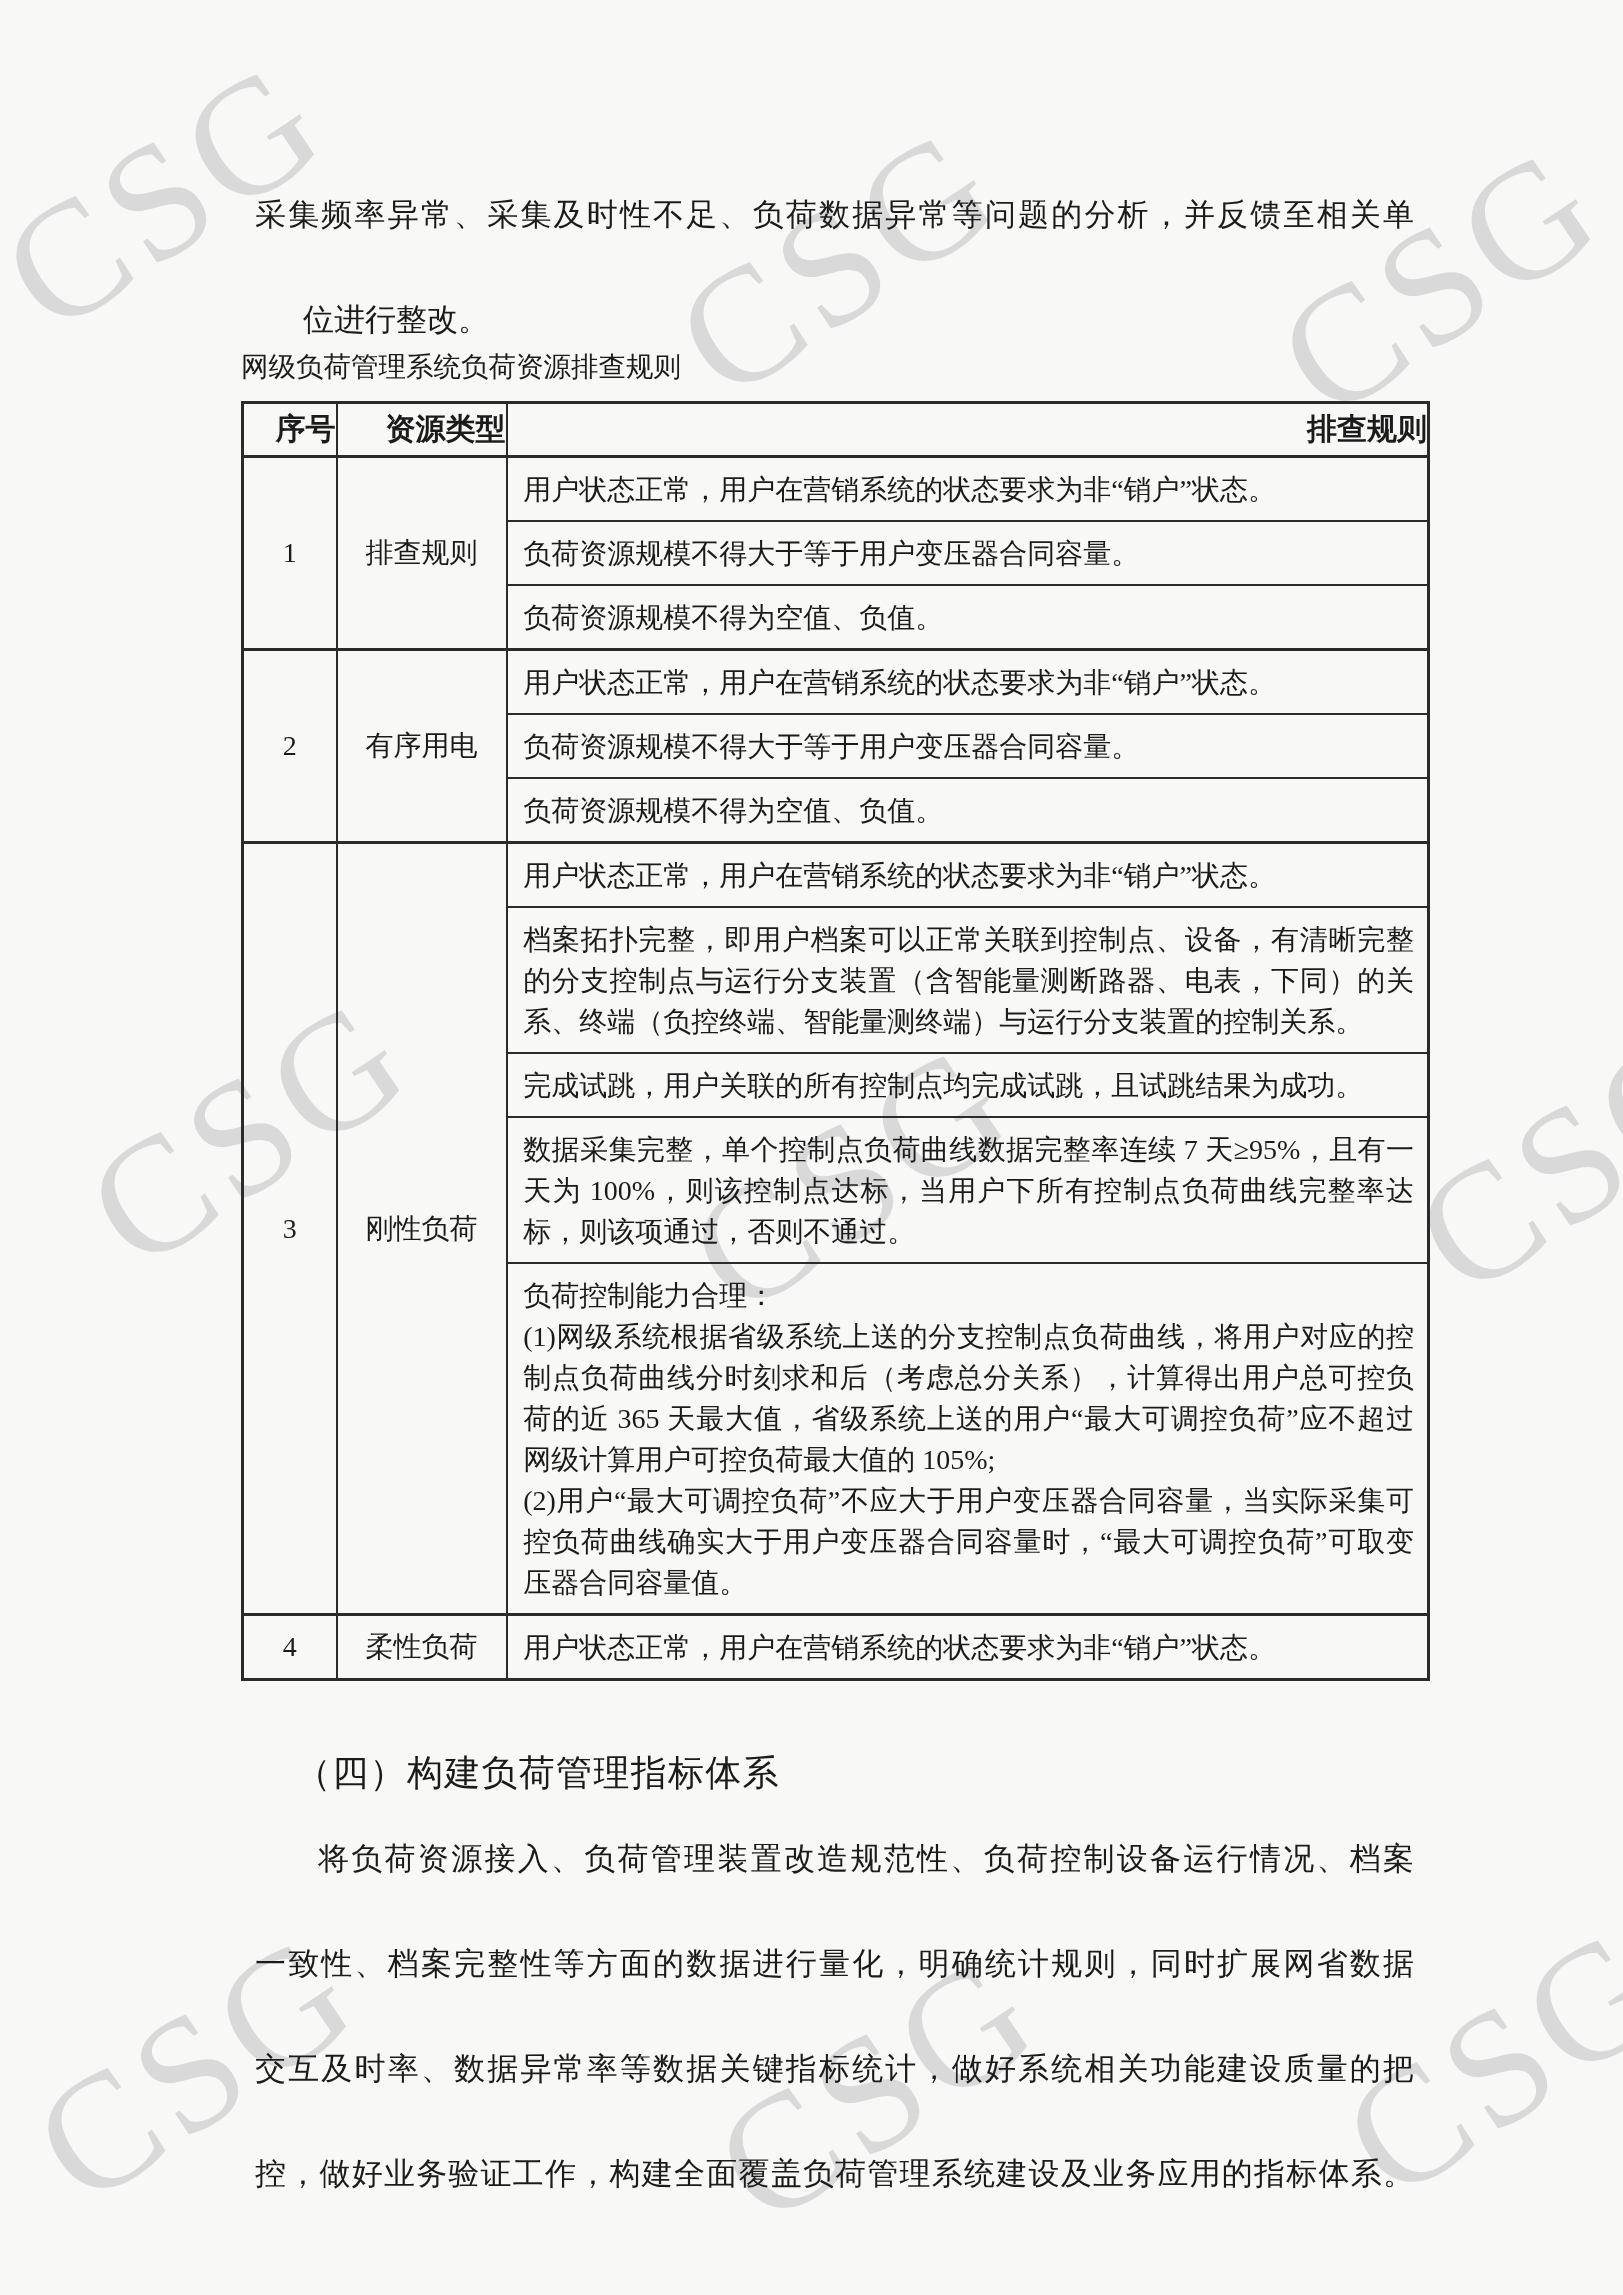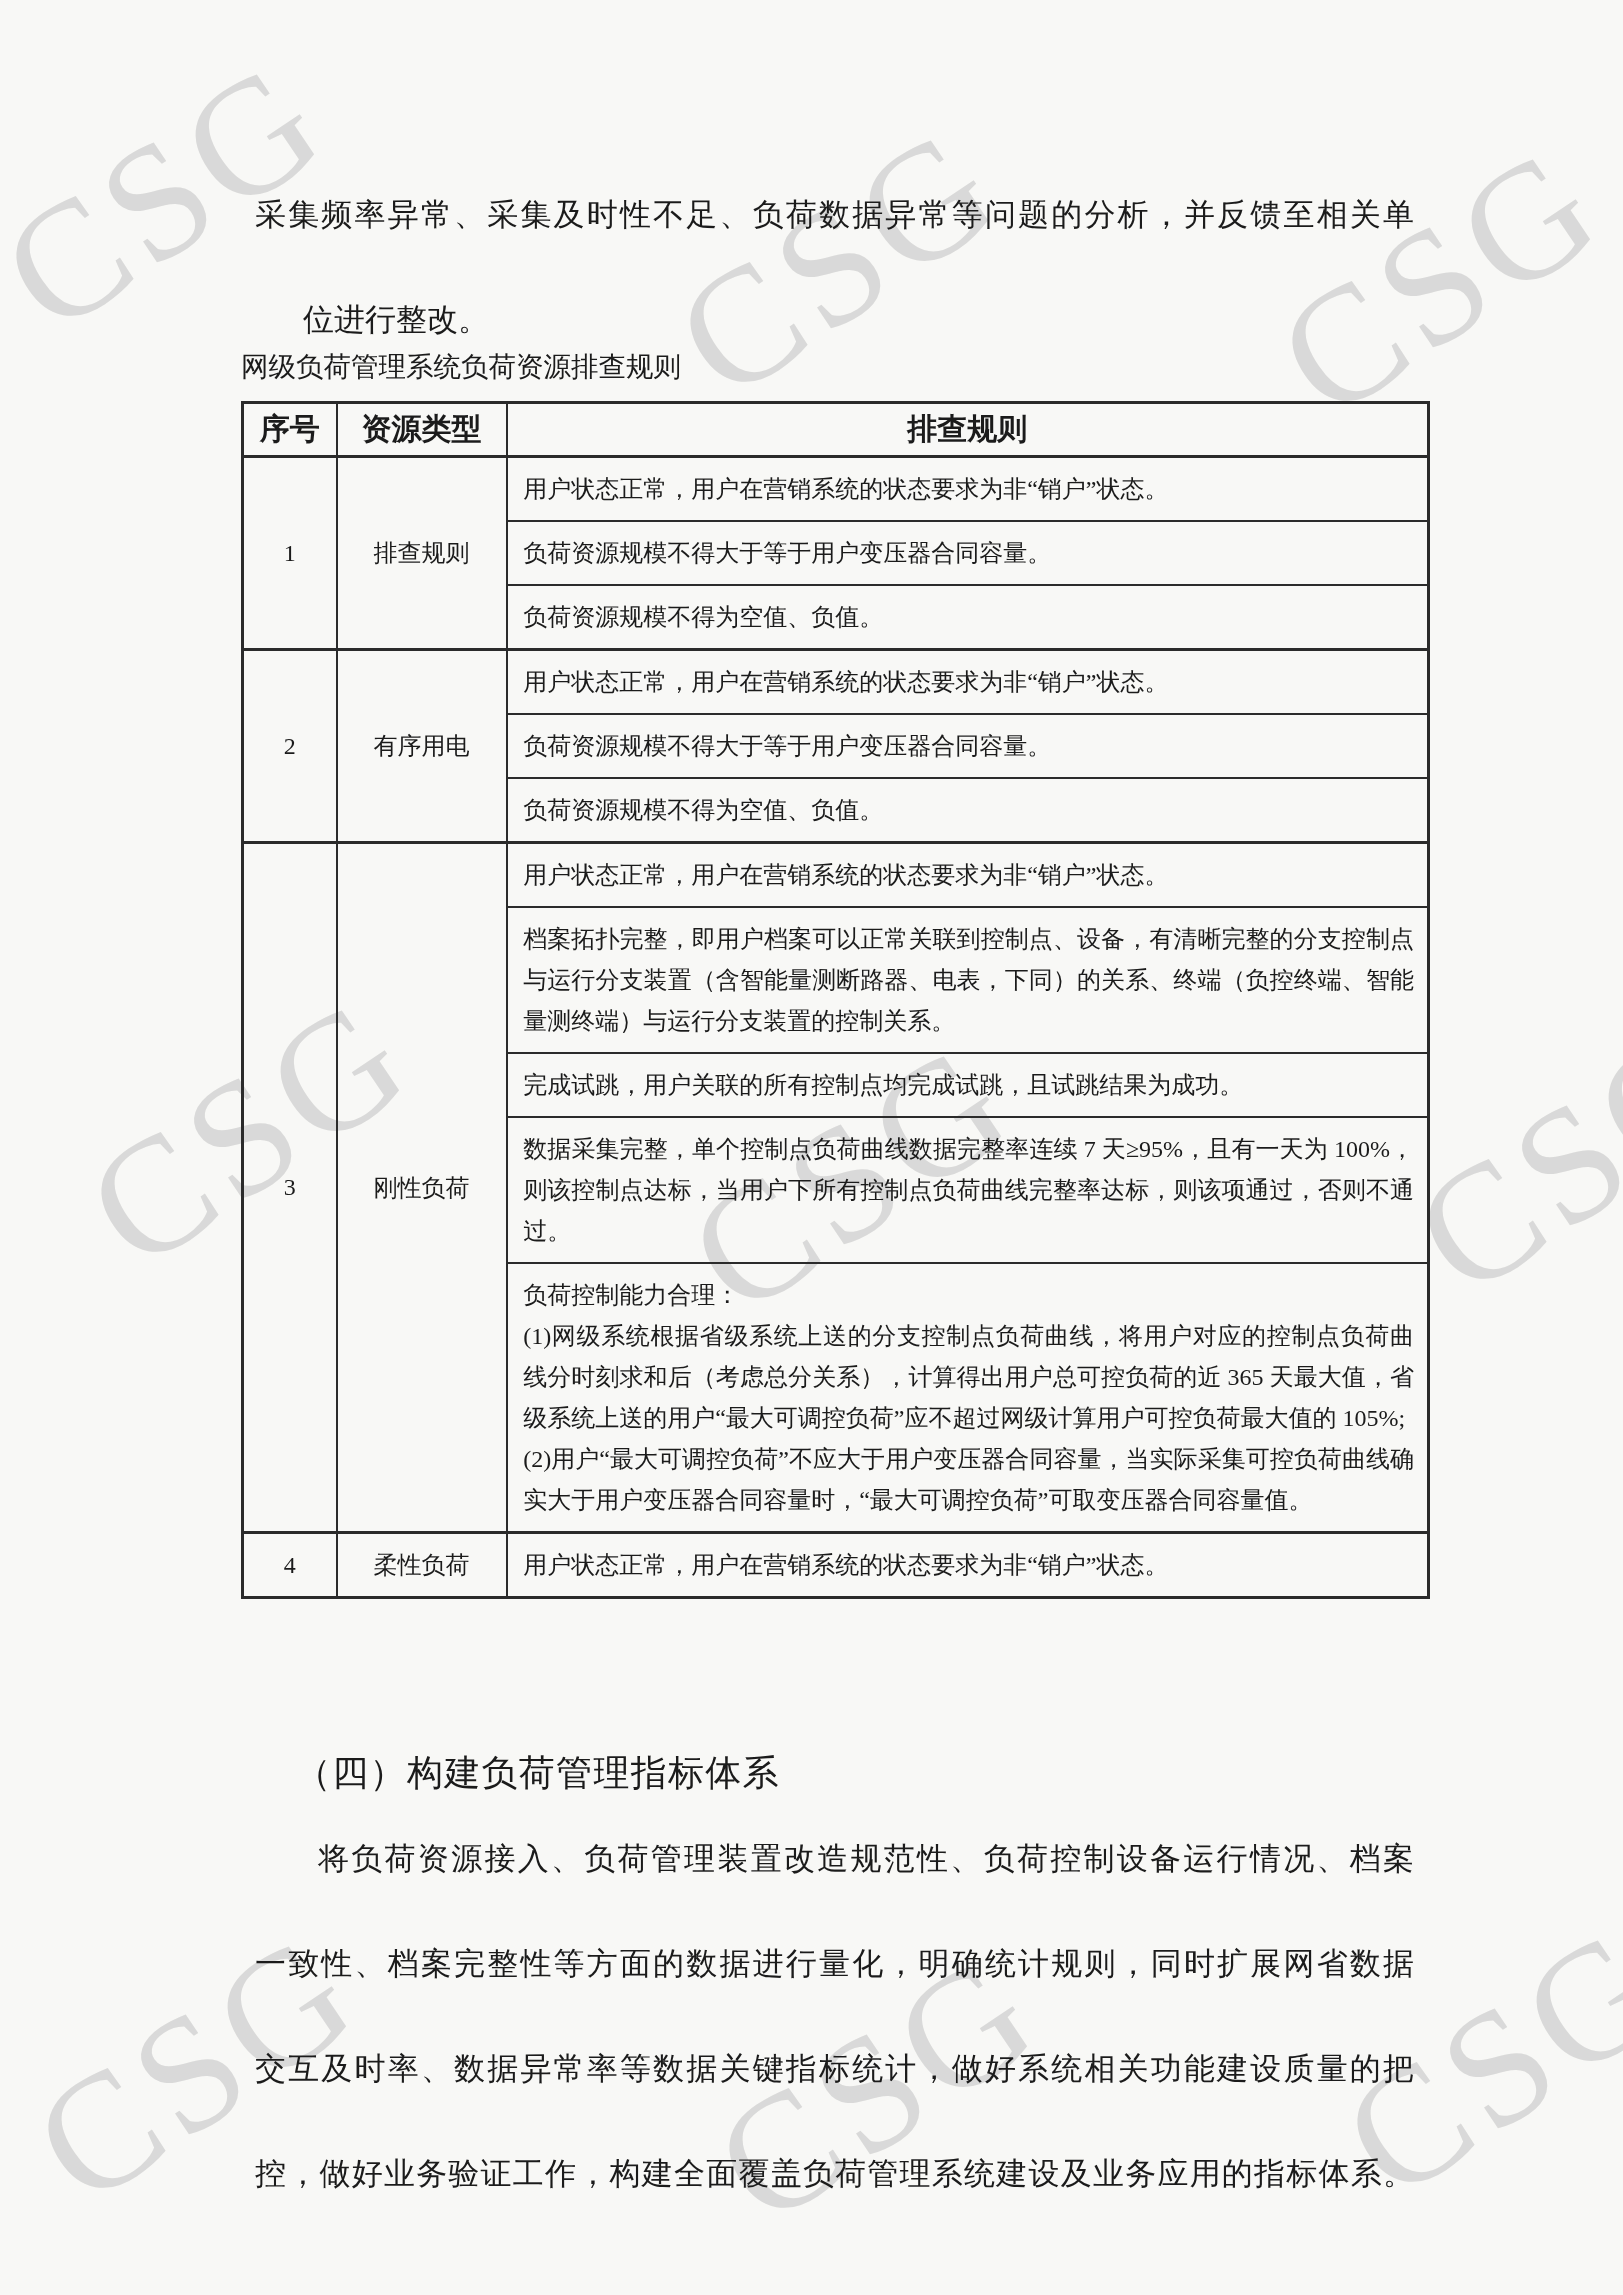--- a/index.html
+++ b/index.html
@@ -34,30 +34,30 @@
   .table-title { top:343px; left:241px; width:1189px; text-align:left; font-size:27.5px; line-height:47px; }
   .rules-table {
     top:401px; left:241px; width:1189px;
     border-collapse:collapse; table-layout:fixed;
     background:transparent;
   }
   .rules-table col.c-no   { width:94px; }
   .rules-table col.c-type { width:170px; }
   .rules-table th {
     font-size:30px; font-weight:700; height:51px;
-    text-align:center; vertical-align:middle;
+    text-align:right; vertical-align:middle;
     border:2px solid #2b2b2b; border-bottom:3.3px solid #2b2b2b;
     padding:0;
   }
   .rules-table td {
     border:2px solid #2b2b2b;
     border-top:2.6px solid #2b2b2b;
     border-bottom:2.6px solid #2b2b2b;
     vertical-align:middle;
-    font-size:24px;
+    font-size:28px;
   }
   .rules-table td.no, .rules-table td.type { text-align:center; padding:0; }
   .rules-table td.rule {
     text-align:justify;
     line-height:41px;
     padding:10.5px 13px 10.5px 15.7px;
     white-space:pre-wrap;
   }
   .rules-table { border:3.9px solid #2b2b2b; }
   .rules-table tr.gstart td { border-top:3.9px solid #2b2b2b; }

